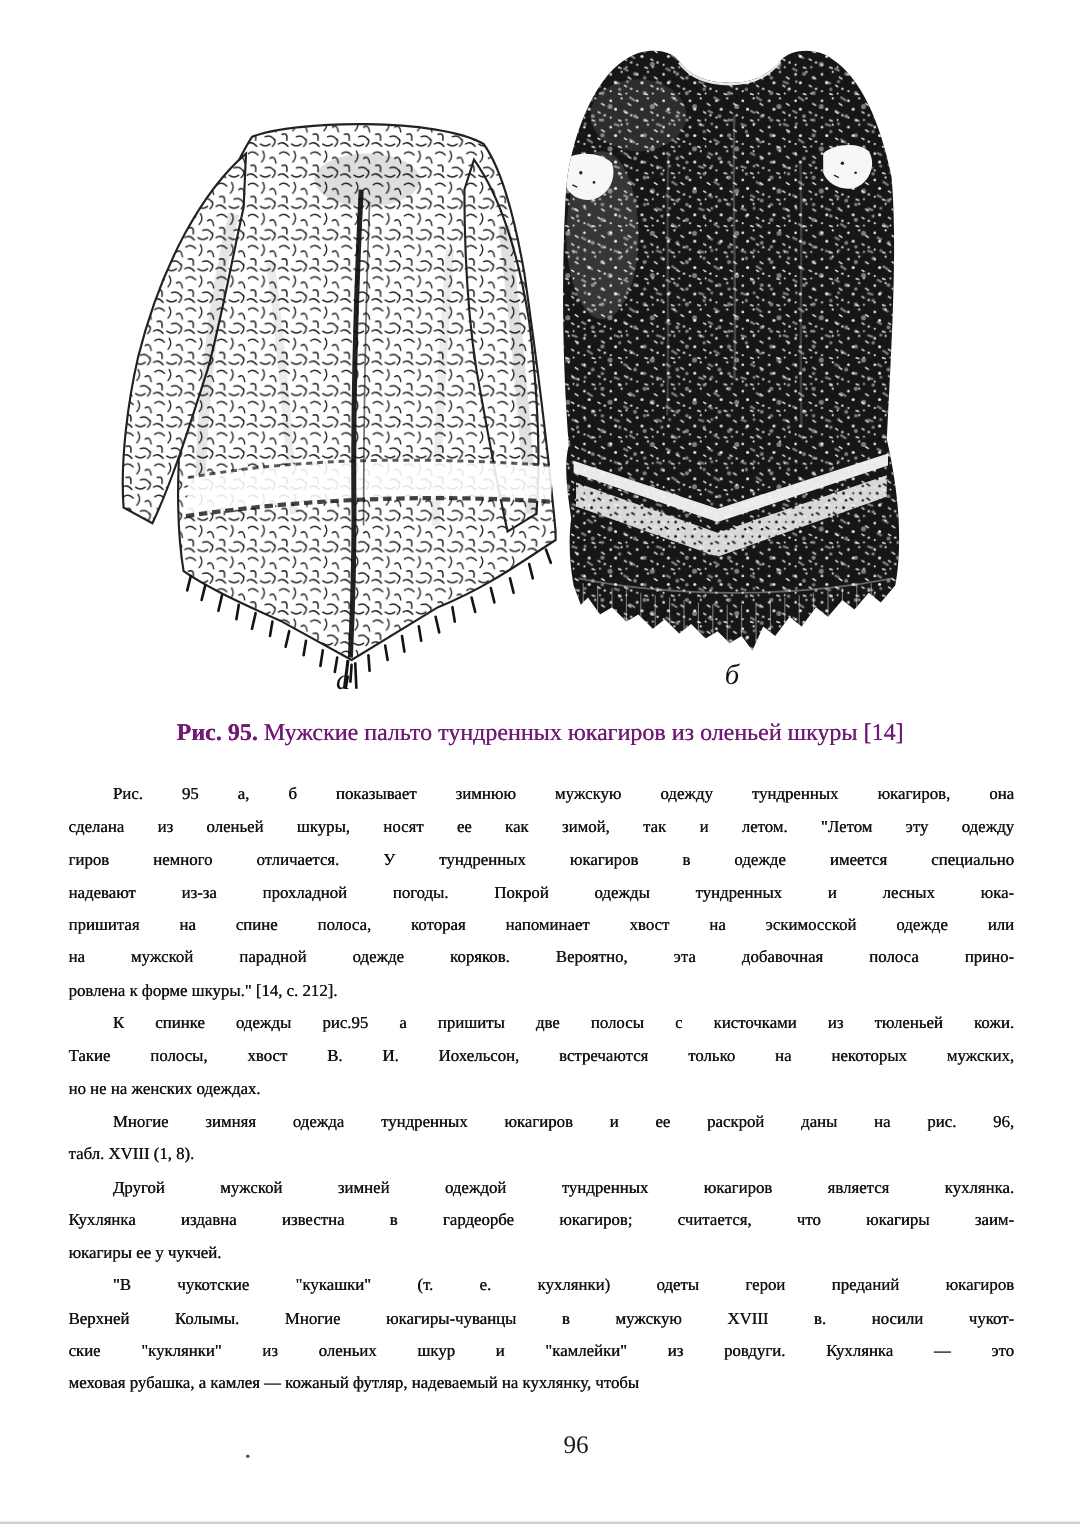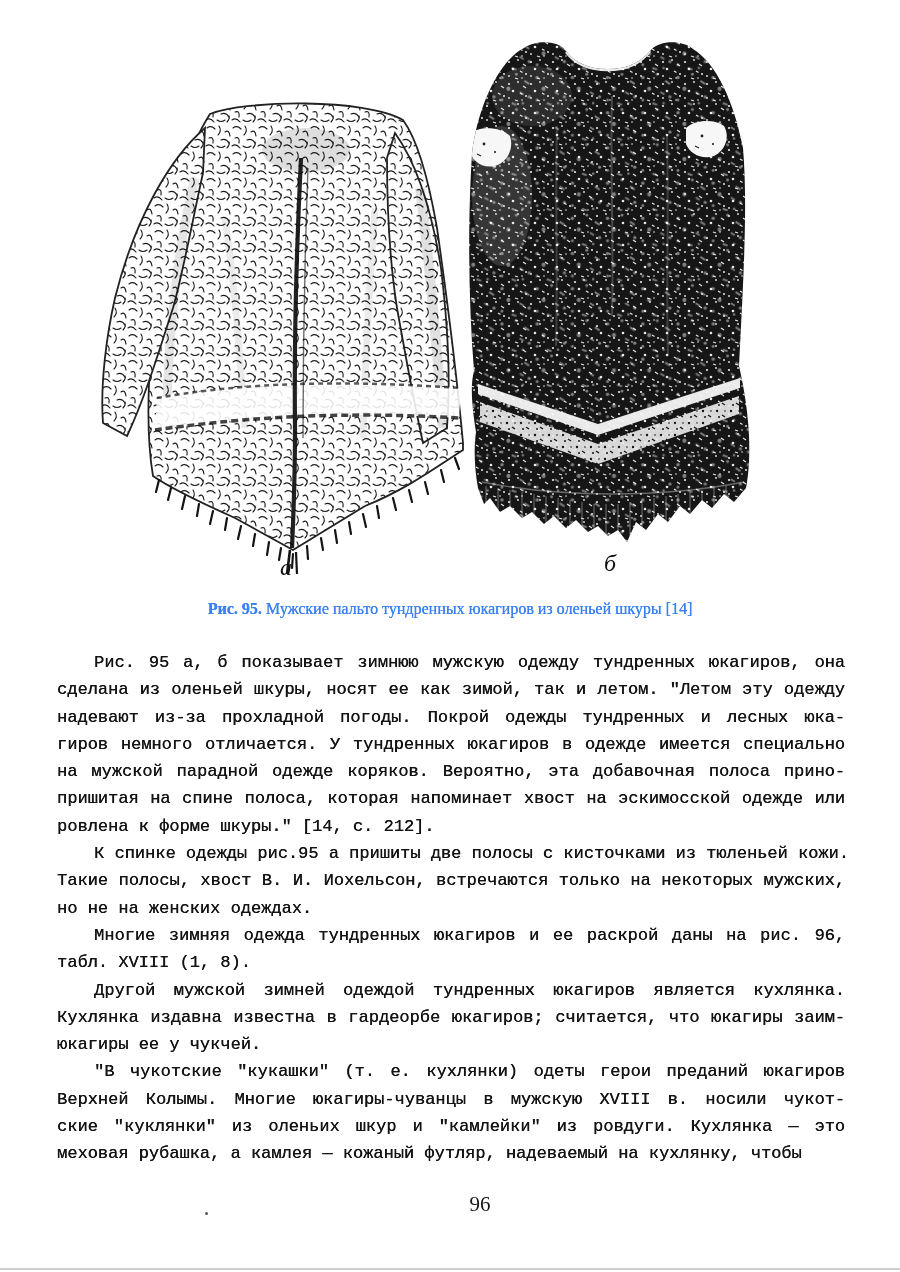--- a/index.html
+++ b/index.html
@@ -18,33 +18,32 @@
     font-style:italic;
     font-size:24px;
     color:#111;
   }
   .fig-label-a{left:280px;top:554px;}
   .fig-label-b{left:604px;top:550px;}
   .caption{
     position:absolute;
     top:600px;left:0;width:100%;
     text-align:center;
-    font-size:16px;
-    color:#3b82f6;
+    font-size:20px;
+    color:#701a75;
     text-shadow:0.25px 0 0 currentColor;
   }
   .caption .cap-prefix{font-weight:bold;}
   .body-text{
     position:absolute;
     left:57px;top:649px;
     width:788px;
-    font-size:17px;
+    font-size:14px;
     line-height:27.3px;
     text-shadow:0.3px 0 0 currentColor;
-    font-family:Liberation Mono, monospace;
   }
   p.para{margin:0;padding:0;}
   .line{
     display:block;
     text-align:justify;
     text-align-last:justify;
     white-space:nowrap;
   }
   .line.last{text-align-last:auto;white-space:normal;}
   .line.first{text-indent:37px;}
@@ -229,24 +228,24 @@
   <span class="fig-label fig-label-b">б</span>
 
   <div class="caption">
     <span class="cap-prefix">Рис. 95.</span><span> Мужские пальто тундренных юкагиров из оленьей шкуры [14]</span>
   </div>
 
   <div class="body-text">
       <p class="para">
         <span class="line first">Рис. 95 а, б показывает зимнюю мужскую одежду тундренных юкагиров, она</span>
         <span class="line">сделана из оленьей шкуры, носят ее как зимой, так и летом. "Летом эту одежду</span>
+        <span class="line">гиров немного отличается. У тундренных юкагиров в одежде имеется специально</span>
         <span class="line">надевают из-за прохладной погоды. Покрой одежды тундренных и лесных юка-</span>
-        <span class="line">гиров немного отличается. У тундренных юкагиров в одежде имеется специально</span>
+        <span class="line">пришитая на спине полоса, которая напоминает хвост на эскимосской одежде или</span>
         <span class="line">на мужской парадной одежде коряков. Вероятно, эта добавочная полоса прино-</span>
-        <span class="line">пришитая на спине полоса, которая напоминает хвост на эскимосской одежде или</span>
         <span class="line last">ровлена к форме шкуры." [14, с. 212].</span>
       </p>
       <p class="para">
         <span class="line first">К спинке одежды рис.95 а пришиты две полосы с кисточками из тюленьей кожи.</span>
         <span class="line">Такие полосы, хвост В. И. Иохельсон, встречаются только на некоторых мужских,</span>
         <span class="line last">но не на женских одеждах.</span>
       </p>
       <p class="para">
         <span class="line first">Многие зимняя одежда тундренных юкагиров и ее раскрой даны на рис. 96,</span>
         <span class="line last">табл. XVIII (1, 8).</span>

